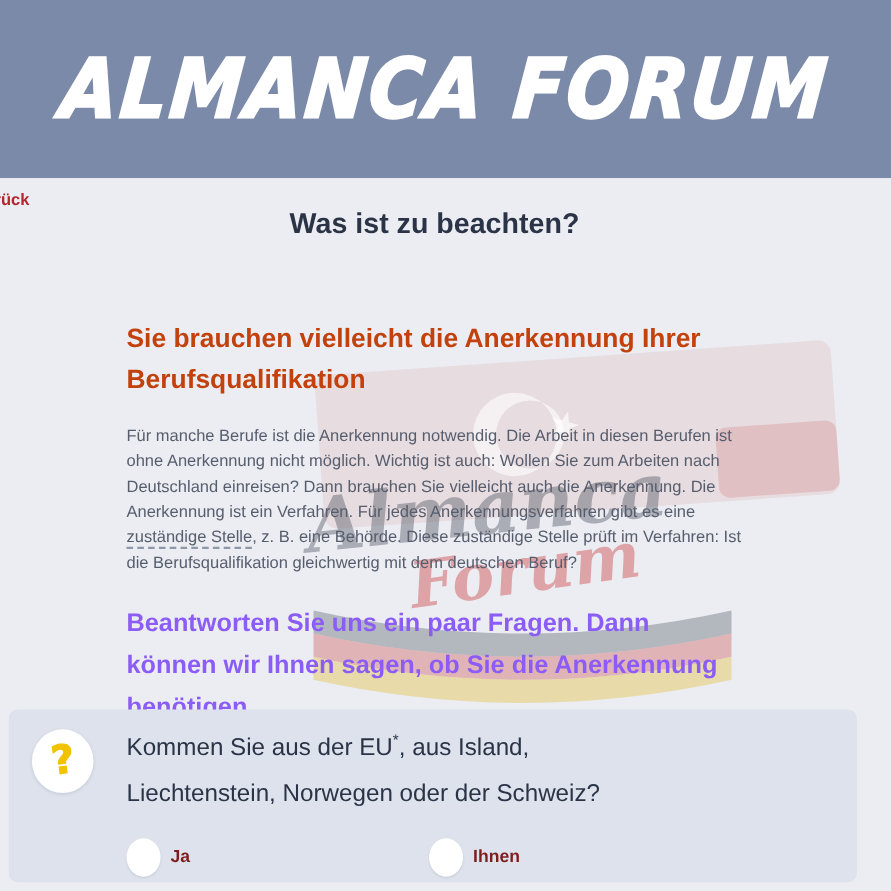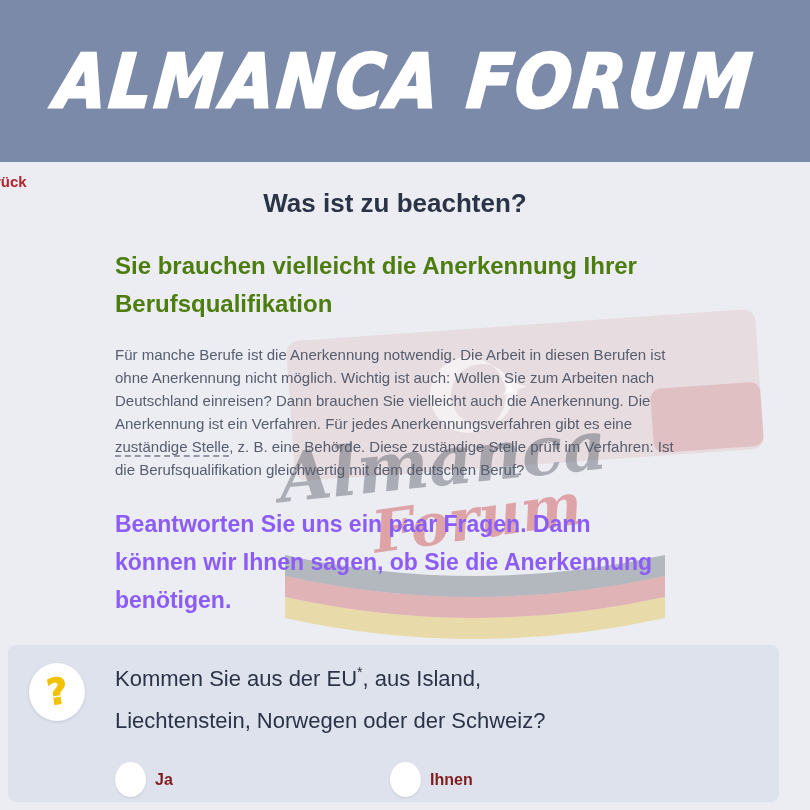--- a/index.html
+++ b/index.html
@@ -29,22 +29,22 @@
     position:absolute; left:-5px; top:11px; z-index:3;
     color:#b3242c; font-weight:bold; font-size:15px; text-decoration:none;
     cursor:pointer;
   }
   .content { position:absolute; left:115px; top:0; width:560px; z-index:2; }
   .page-title {
     margin-top:26px; text-align:center;
     font-size:26px; font-weight:bold; color:#2b3447;
   }
   .section-heading {
-    margin-top:28px;
-    font-size:24px; line-height:38px; font-weight:bold; color:#4d7c0f;
+    margin-top:70px;
+    font-size:24px; line-height:38px; font-weight:bold; color:#c2410c;
   }
   .section-paragraph {
     margin-top:20px;
     font-size:15px; line-height:23px; color:#565d6d;
   }
   .glossary-term {
     border-bottom:2px dashed #9097a6; cursor:help;
   }
   .cta-text {
     margin-top:24px;

